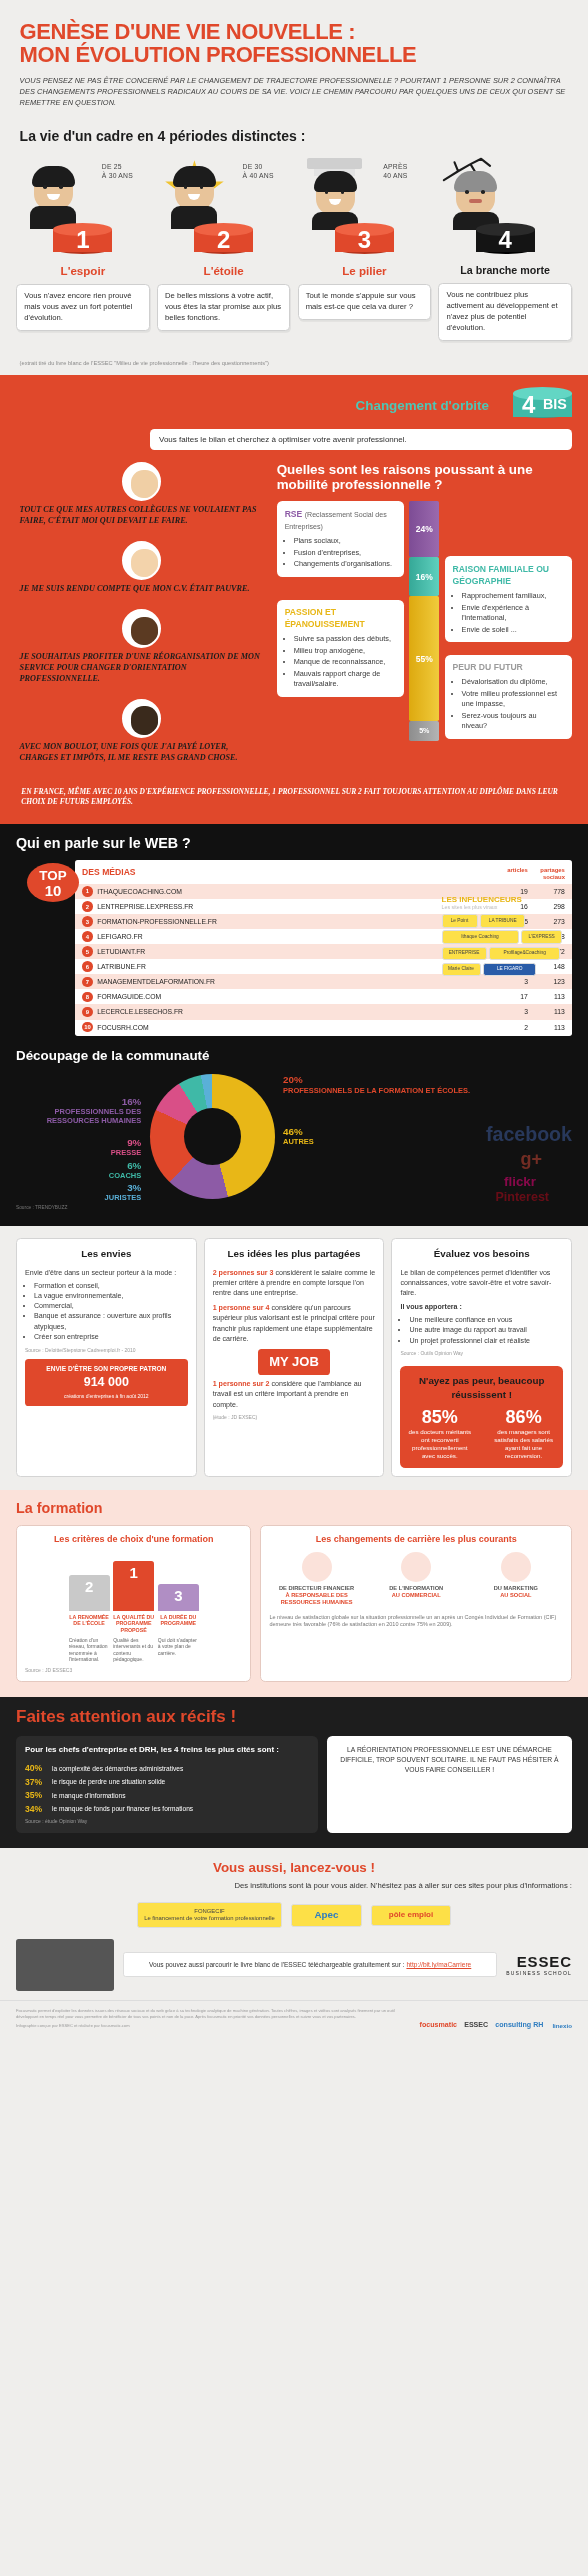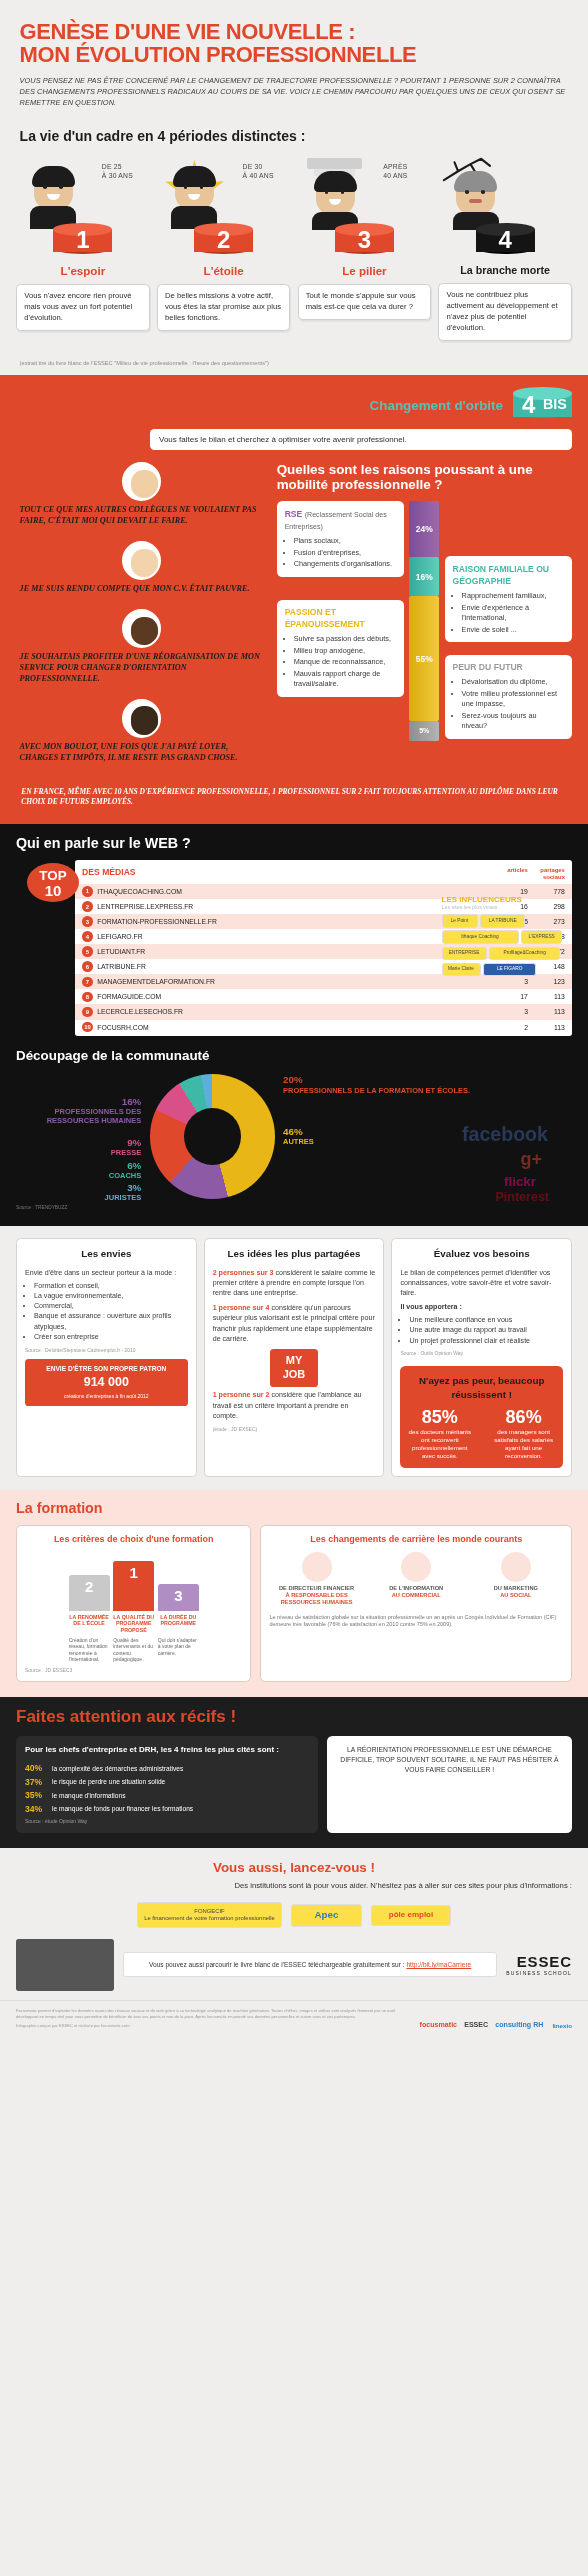--- a/index.html
+++ b/index.html
@@ -75,21 +75,21 @@
   .p-dark { color:#1d1d1d; font-size:10.7px;}
   .bubble {
     background:#fff; border:0.9px solid #cfcfcf; border-radius:4.5px;
     padding:6.2px 7.1px; font-size:7.7px; line-height:1.42; color:#2e2e2e;
     margin-top:6.2px; box-shadow: 0.9px 1.8px 0 rgba(0,0,0,.06);
   }
   .src-note{font-size:5.7px;color:#8b8b8b;line-height:1.4;padding:5.3px 19.6px 7.1px 19.6px;}
 
   
   .orange-block { background:#e0482b; padding: 12.5px 16px 16px 16px; position:relative; }
-  .orbit-row{ display:flex; align-items:center; justify-content:flex-end; gap:10px; padding-left:134px;}
+  .orbit-row{ display:flex; align-items:center; justify-content:flex-end; gap:24px; padding-left:134px;}
   .orbit-title{ color:#4fc6b5; font-size:13.4px; font-weight:bold;}
   .cyl-teal .cyl-top{background:#63d6c4;} .cyl-teal .cyl-body{background:#3fb9a7;} .cyl-teal .cyl-bot{background:#2fa393;}
   .bis{position:absolute;left:30px;top:9px;font-size:14.3px;font-weight:bold;color:#fff;z-index:4;}
   .orbit-bubble{
     background:#fff;border-radius:4.5px;padding:6.2px 9px;font-size:8px;color:#2e2e2e;
     margin: 5.3px 0 0 134px;
   }
   .two-col{ display:flex; gap:9px; margin-top:12.5px;}
   .col-quotes{ width:46%; }
   .col-chart{ width:54%; }
@@ -559,21 +559,21 @@
         </div>
         <div class="dlbl" style="left:14.3px;top:89px;color:#3fb9a7;width:111px;text-align:right">
           <b>6%</b>
           <span>COACHS</span>
         </div>
         <div class="dlbl" style="left:14.3px;top:111px;color:#5ab0d8;width:111px;text-align:right">
           <b>3%</b>
           <span>JURISTES</span>
         </div>
 
-        <div style="position:absolute;right:24px;top:52px;font-size:19.6px;color:#3b5998;font-weight:bold;opacity:.55">facebook</div>
+        <div style="position:absolute;right:0;top:52px;font-size:19.6px;color:#3b5998;font-weight:bold;opacity:.55">facebook</div>
         <div style="position:absolute;right:30px;top:78px;font-size:18px;color:#d34836;font-weight:bold;opacity:.5">g+</div>
         <div style="position:absolute;right:36px;top:103px;font-size:13.4px;color:#ff0084;font-weight:bold;opacity:.5">flickr</div>
         <div style="position:absolute;right:23px;top:119px;font-size:12.5px;color:#bd081c;font-weight:bold;opacity:.5">Pinterest</div>
       </div>
       <div style="font-size:4.8px;color:#777">Source : TRENDYBUZZ</div>
     </div>
   </div>
 
   <div class="light-block">
     <div class="cards3">
@@ -599,21 +599,21 @@
       <div class="card">
         <h4>Les idées les plus partagées</h4>
         <div style="margin-bottom:4.5px">
           <b style="color:#e0482b">2 personnes sur 3</b>
           <span>considèrent le salaire comme le premier critère à prendre en compte lorsque l'on rentre dans une entreprise.</span>
         </div>
         <div style="margin-bottom:4.5px">
           <b style="color:#e0482b">1 personne sur 4</b>
           <span>considère qu'un parcours supérieur plus valorisant est le principal critère pour franchir plus rapidement une étape supplémentaire de carrière.</span>
         </div>
-        <div class="badge-orange" style="width:48px;margin:3.6px auto;font-size:11px">MY JOB</div>
+        <div class="badge-orange" style="width:72px;margin:3.6px auto;font-size:13px">MY JOB</div>
         <div style="margin-bottom:4.5px">
           <b style="color:#e0482b">1 personne sur 2</b>
           <span>considère que l'ambiance au travail est un critère important à prendre en compte.</span>
         </div>
         <div class="mini-src">(étude : JD EXSEC)</div>
       </div>
 
       <div class="card">
         <h4>Évaluez vos besoins</h4>
         <div style="margin-bottom:3.6px">Le bilan de compétences permet d'identifier vos connaissances, votre savoir-être et votre savoir-faire.</div>
@@ -660,21 +660,21 @@
         </div>
         <div class="pod-desc">
           <div>Création d'un réseau, formation renommée à l'international.</div>
           <div>Qualité des intervenants et du contenu pédagogique.</div>
           <div>Qui doit s'adapter à votre plan de carrière.</div>
         </div>
         <div class="mini-src">Source : JD ESSEC3</div>
       </div>
 
       <div class="panel" style="flex:1.35">
-        <h4>Les changements de carrière les monde courants</h4>
+        <h4>Les changements de carrière les plus courants</h4>
         <div class="career3">
           <div class="ci">
             <div class="ci-icon"></div>
             <div class="ci-lbl">
               <em>DE DIRECTEUR FINANCIER</em>
               <em style="color:#e0482b">À RESPONSABLE DES RESSOURCES HUMAINES</em>
             </div>
           </div>
           <div class="ci">
             <div class="ci-icon"></div>

